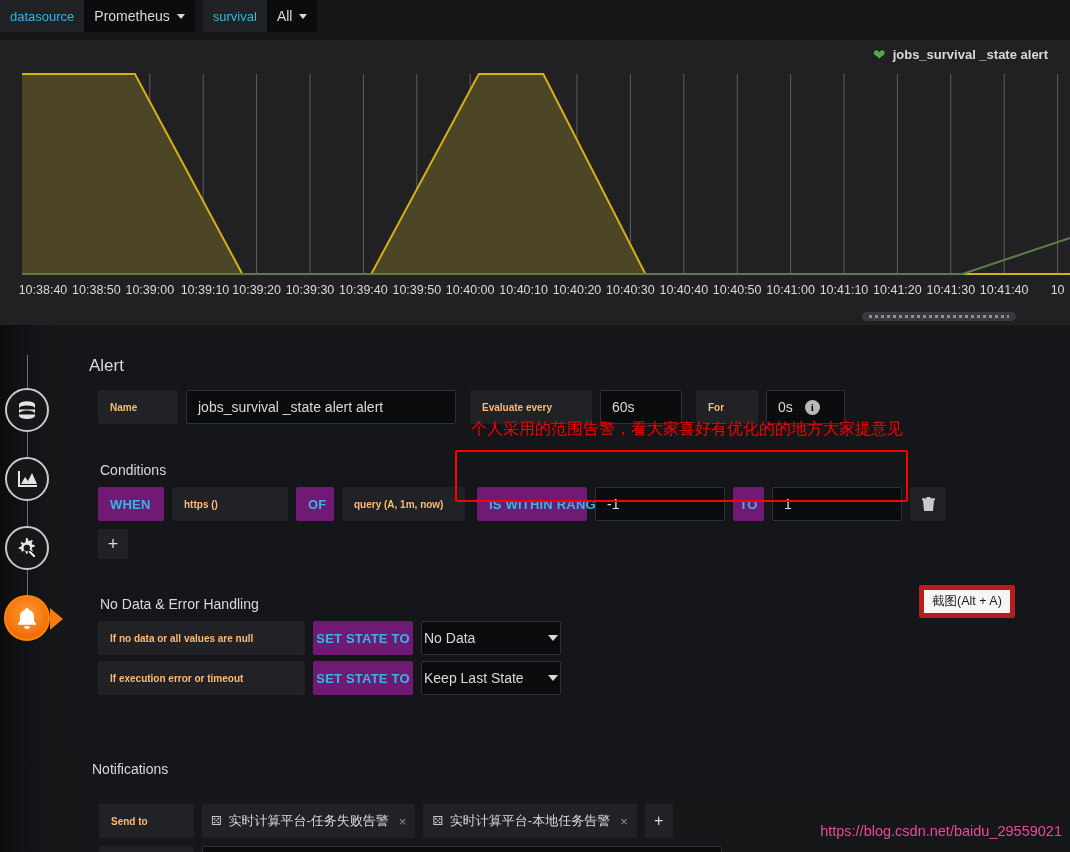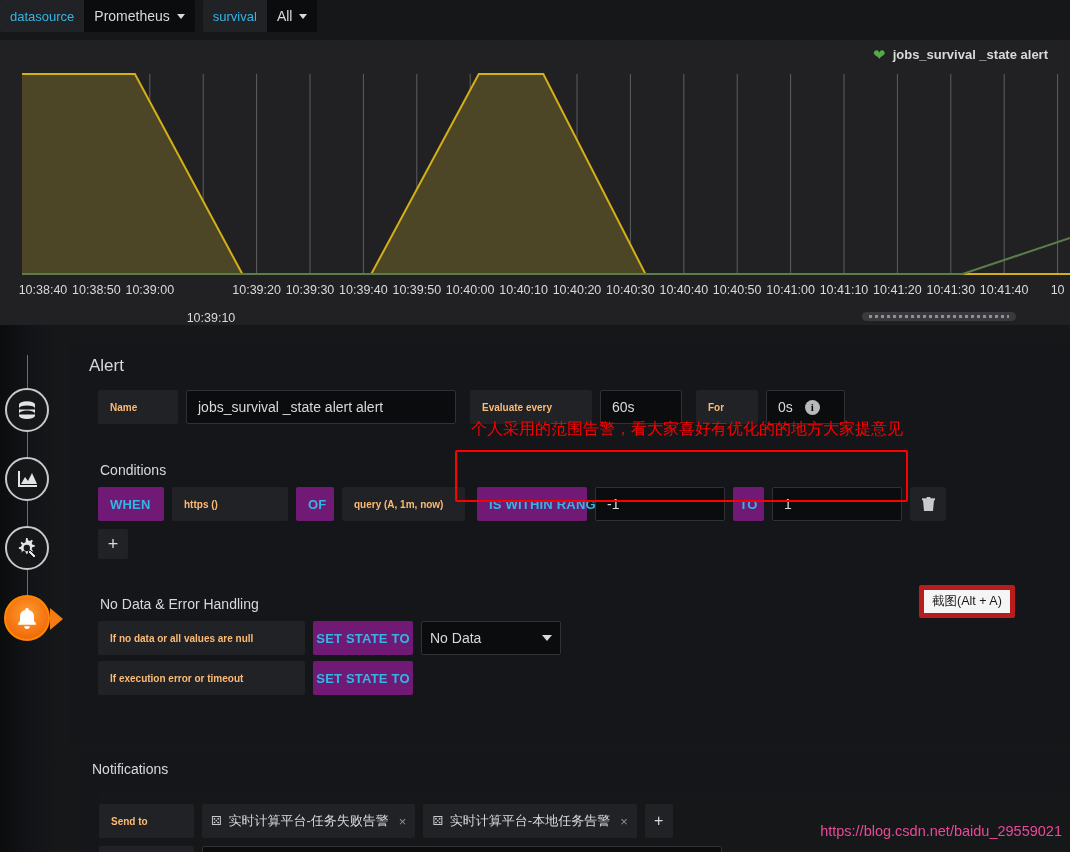--- a/index.html
+++ b/index.html
@@ -147,21 +147,21 @@
   }
 
   .add-btn {
     width: 30px; height: 30px; background: #202226; color: #d8d9da;
     display: flex; align-items: center; justify-content: center;
     border-radius: 2px; font-size: 18px; line-height: 1; margin-top: 8px;
   }
 
   .select-box {
     display: flex; align-items: center; justify-content: space-between;
-    height: 34px; padding: 0 8px; background: #0b0c0e;
+    height: 34px; padding: 0 2px; background: #0b0c0e;
     border: 1px solid #2c3235; border-radius: 2px;
     color: #d8d9da; font-size: 14px; min-width: 140px;
   }
   .sel-caret {
     display: inline-block; margin-left: 16px;
     border-left: 5px solid transparent; border-right: 5px solid transparent;
     border-top: 6px solid #d8d9da;
   }
 
   .tooltip-screenshot {
@@ -252,21 +252,21 @@
           <path d="M0.0,6.0 L112.9,6.0 L220.3,206.0 L311.7,206.0 L349.3,206.0 L456.8,6.0 L521.3,6.0 L623.4,206.0 L1021.1,206.0 L1048.0,206.0 L1048.0,206 L0.0,206 Z" fill="#4c4526"></path>
           <polyline points="0.0,6.0 112.9,6.0 220.3,206.0 311.7,206.0 349.3,206.0 456.8,6.0 521.3,6.0 623.4,206.0 1021.1,206.0 1048.0,206.0" fill="none" stroke="#d4b017" stroke-width="2"></polyline>
           <polyline points="0.0,206.0 940.5,206.0 1048.0,170.0" fill="none" stroke="#5c7c4a" stroke-width="2"></polyline>
         </svg>
     </div>
 
     <div class="xaxis">
         <div class="xtick" style="left: 43px;">10:38:40</div>
         <div class="xtick" style="left: 96.4px;">10:38:50</div>
         <div class="xtick" style="left: 149.8px;">10:39:00</div>
-        <div class="xtick" style="left: 211px; margin-top: 28px;">10:39:10</div>
+        <div class="xtick" style="left: 205px;">10:39:10</div>
         <div class="xtick" style="left: 256.6px;">10:39:20</div>
         <div class="xtick" style="left: 310px;">10:39:30</div>
         <div class="xtick" style="left: 363.4px;">10:39:40</div>
         <div class="xtick" style="left: 416.8px;">10:39:50</div>
         <div class="xtick" style="left: 470.2px;">10:40:00</div>
         <div class="xtick" style="left: 523.6px;">10:40:10</div>
         <div class="xtick" style="left: 577px;">10:40:20</div>
         <div class="xtick" style="left: 630.4px;">10:40:30</div>
         <div class="xtick" style="left: 683.8px;">10:40:40</div>
         <div class="xtick" style="left: 737.2px;">10:40:50</div>
@@ -368,20 +368,24 @@
           <div class="gf-link" style="width:100px; justify-content:center">SET STATE TO</div>
           <div class="select-box" style="width:140px">
             <span>No Data</span>
             <span class="sel-caret"></span>
           </div>
         </div>
 
         <div class="row">
           <div class="gf-label" style="width:207px">If execution error or timeout</div>
           <div class="gf-link" style="width:100px; justify-content:center">SET STATE TO</div>
+          <div class="select-box" style="width:140px">
+            <span>Keep Last State</span>
+            <span class="sel-caret"></span>
+          </div>
         </div>
       </div>
 
     </div>
   </div>
 
   <div class="tooltip-screenshot">截图(Alt + A)</div>
 
   <div class="notif-panel">
     <div class="notif-title">Notifications</div>

